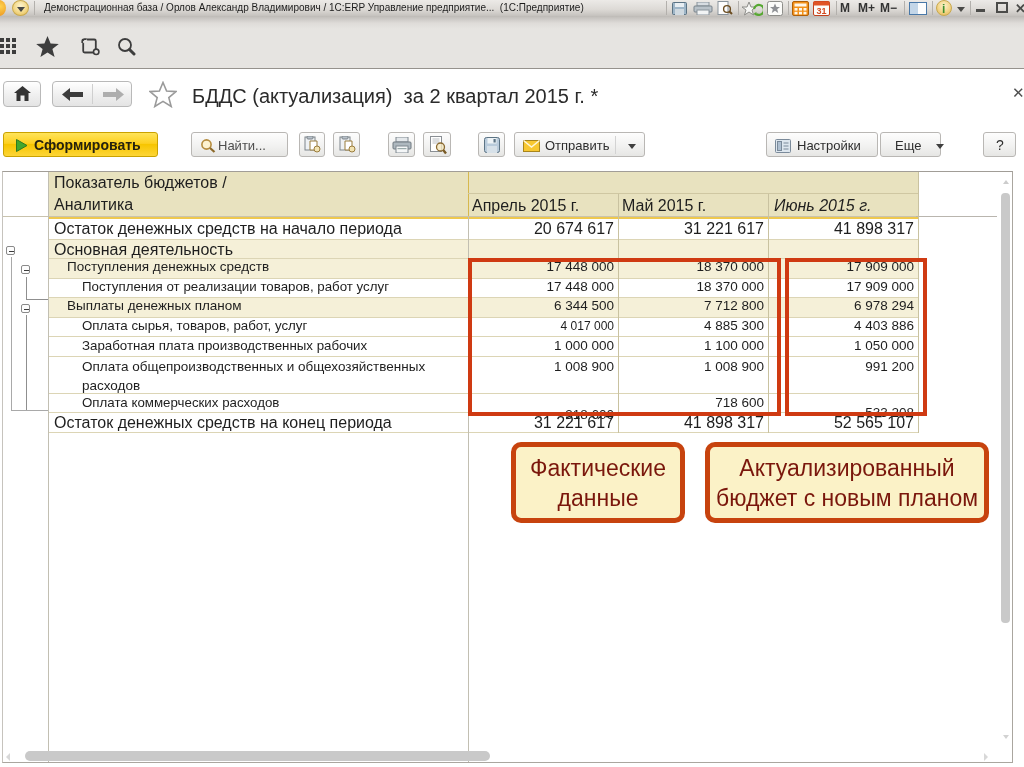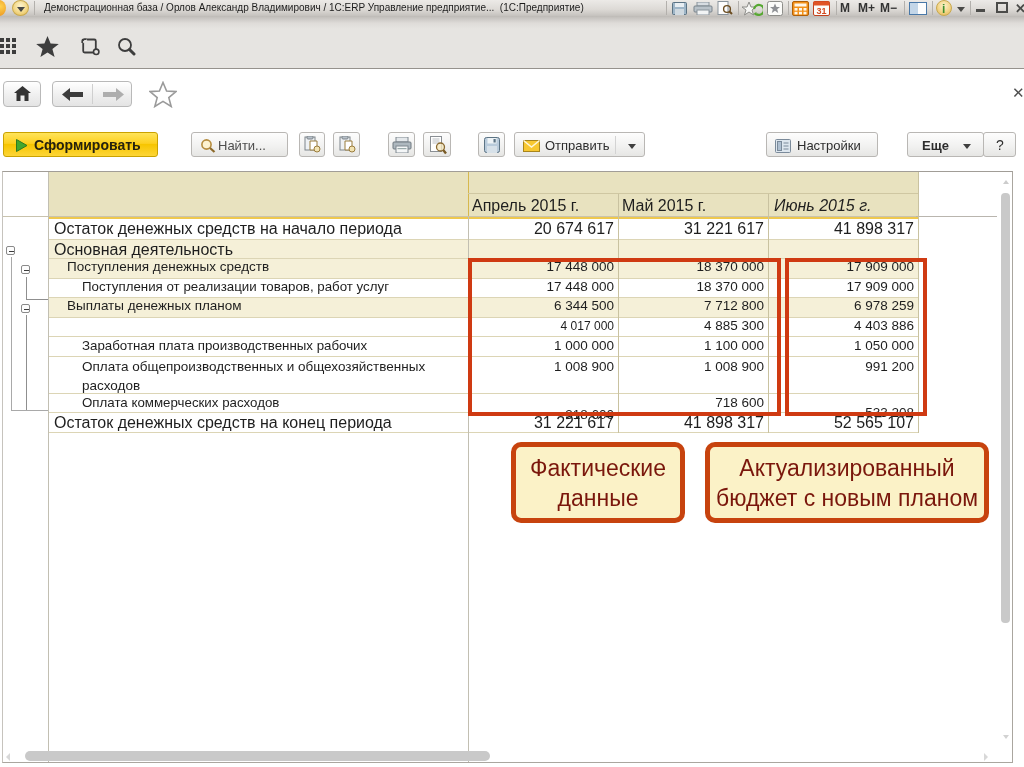--- a/index.html
+++ b/index.html
@@ -39,21 +39,21 @@
   border:1px solid #b9b7b4; border-radius:3px; }
 #btn-form { left:3px; top:132px; width:155px; height:25px; border:1px solid #caa200; border-radius:3px;
   background:linear-gradient(#ffe45a 0%, #fdd021 45%, #f7c500 50%, #fdd637 100%); }
 #btn-form span { position:absolute; left:30px; top:4px; font-size:14px; font-weight:bold; color:#26220f; }
 #btn-find { left:191px; width:97px; }
 #btn-find span { position:absolute; left:26px; top:5px; font-size:13px; color:#4e4e4e; }
 #btn-send { left:514px; width:131px; }
 #btn-send span { position:absolute; left:30px; top:5px; font-size:13px; color:#2e2e2e; }
 #btn-sett { left:766px; width:112px; }
 #btn-sett span { position:absolute; left:30px; top:5px; font-size:13px; color:#2e2e2e; }
-#btn-more { left:907px; width:77px;font-weight:bold; }
+#btn-more { left:880px; width:61px; }
 #btn-more span { position:absolute; left:14px; top:5px; font-size:13px; color:#2e2e2e; }
 #btn-help { left:983px; width:33px; }
 #btn-help span { position:absolute; left:12px; top:4px; font-size:14px; color:#2e2e2e; }
 .arrow-dn { position:absolute; width:0; height:0; border-left:4px solid transparent;
   border-right:4px solid transparent; border-top:5px solid #3f3f3f; }
 
 
 #grid { left:2px; top:171px; width:1011px; height:592px; background:transparent; pointer-events:none;
   border-top:1px solid #a19d97; border-left:1px solid #c6c3bd; border-right:1px solid #aaa69f; border-bottom:1px solid #aaa69f; }
 .hl { position:absolute; background:#c9c2a0; }  
@@ -194,20 +194,21 @@
       </svg>
     <svg style="position:absolute; left:49px; top:6px;" width="22" height="13" viewBox="0 0 22 13">
         <path d="M22 6.5 L14 0 V4 H1 V9 H14 V13 Z" fill="#aeaeae"></path>
       </svg>
   </div>
   <div class="abs" style="left:149px; top:81px;">
       <svg width="28" height="27" viewBox="0 0 28 27">
         <path d="M14 1.5 L17.6 10 L27 10.6 L19.8 16.6 L22.2 25.5 L14 20.4 L5.8 25.5 L8.2 16.6 L1 10.6 L10.4 10 Z" fill="#fff" stroke="#9a9a9a" stroke-width="1.6"></path>
       </svg>
     </div>
+  <div id="navtitle" class="abs">БДДС (актуализация)&nbsp; за 2 квартал 2015 г. *</div>
   <div id="closex" class="abs">✕</div>
 
   <div id="btn-form" class="abs">
       <span>Сформировать</span>
     <svg style="position:absolute; left:11px; top:6px;" width="13" height="13" viewBox="0 0 13 13">
         <path d="M1.5 0.5 L12 6.5 L1.5 12.5 Z" fill="#44a72e" stroke="#2e7a20"></path>
       </svg>
   </div>
   <div id="btn-find" class="abtn abs">
       <span>Найти...</span>
@@ -313,20 +314,21 @@
     <div class="abs rowline" style="left:46px; top:261px; width:870px;"></div>
 
     <div class="hl" style="left:46px; top:0; width:1px; height:591px; background:#c2bfb2;"></div>
     <div class="hl" style="left:466px; top:0; width:1px; height:591px; background:#c2bfb2;"></div>
     <div class="hl" style="left:616px; top:23px; width:1px; height:239px;"></div>
     <div class="hl" style="left:766px; top:23px; width:1px; height:239px;"></div>
     <div class="hl" style="left:916px; top:0; width:1px; height:262px;"></div>
     <div class="hl" style="left:466px; top:0; width:1px; height:45px; background:#d6b84e;"></div>
     <div class="abs" style="left:466px; top:22px; width:450px; height:1px; background:#cfc7a2;"></div>
 
+    <div class="cell" style="left:52px; top:1px; width:410px; font-size:16px; line-height:22px;">Показатель бюджетов /<br>Аналитика</div>
     <div class="cell" style="left:470px; top:25px; width:140px; font-size:16px; line-height:20px;">Апрель 2015 г.</div>
     <div class="cell" style="left:620px; top:25px; width:140px; font-size:16px; line-height:20px;">Май 2015 г.</div>
     <div class="cell" style="left:772px; top:25px; width:140px; font-size:16px; line-height:20px;font-style:italic;">Июнь 2015 г.</div>
 
     <div class="cell" style="left:52px; top:48px; width:410px; font-size:16px; line-height:19px;">Остаток денежных средств на начало периода</div>
     <div class="cell num" style="left:466px; top:48px; width:146px; font-size:16px; line-height:19px;">20 674 617</div>
     <div class="cell num" style="left:616px; top:48px; width:146px; font-size:16px; line-height:19px;">31 221 617</div>
     <div class="cell num" style="left:766px; top:48px; width:146px; font-size:16px; line-height:19px;">41 898 317</div>
 
     <div class="cell" style="left:52px; top:68.5px; width:410px; font-size:16px; line-height:19px;">Основная деятельность</div>
@@ -337,22 +339,23 @@
     <div class="cell num" style="left:766px; top:88px; width:146px; font-size:13.5px; line-height:16px;">17 909 000</div>
 
     <div class="cell" style="left:80px; top:107.5px; width:386px; font-size:13.3px; line-height:16px;">Поступления от реализации товаров, работ услуг</div>
     <div class="cell num" style="left:466px; top:107.5px; width:146px; font-size:13.5px; line-height:16px;">17 448 000</div>
     <div class="cell num" style="left:616px; top:107.5px; width:146px; font-size:13.5px; line-height:16px;">18 370 000</div>
     <div class="cell num" style="left:766px; top:107.5px; width:146px; font-size:13.5px; line-height:16px;">17 909 000</div>
 
     <div class="cell" style="left:65px; top:127px; width:396px; font-size:13.5px; line-height:16px;">Выплаты денежных планом</div>
     <div class="cell num" style="left:466px; top:127px; width:146px; font-size:13.5px; line-height:16px;">6 344 500</div>
     <div class="cell num" style="left:616px; top:127px; width:146px; font-size:13.5px; line-height:16px;">7 712 800</div>
-    <div class="cell num" style="left:766px; top:127px; width:146px; font-size:13.5px; line-height:16px;">6 978 259</div>
-
+    <div class="cell num" style="left:766px; top:127px; width:146px; font-size:13.5px; line-height:16px;">6 978 294</div>
+
+    <div class="cell" style="left:80px; top:146.5px; width:386px; font-size:13.3px; line-height:16px;">Оплата сырья, товаров, работ, услуг</div>
     <div class="cell num" style="left:466px; top:146.5px; width:146px; font-size:12px; line-height:16px;">4 017 000</div>
     <div class="cell num" style="left:616px; top:146.5px; width:146px; font-size:13.5px; line-height:16px;">4 885 300</div>
     <div class="cell num" style="left:766px; top:146.5px; width:146px; font-size:13.5px; line-height:16px;">4 403 886</div>
 
     <div class="cell" style="left:80px; top:167.2px; width:386px; font-size:13.3px; line-height:16px;">Заработная плата производственных рабочих</div>
     <div class="cell num" style="left:466px; top:167.2px; width:146px; font-size:13.5px; line-height:16px;">1 000 000</div>
     <div class="cell num" style="left:616px; top:167.2px; width:146px; font-size:13.5px; line-height:16px;">1 100 000</div>
     <div class="cell num" style="left:766px; top:167.2px; width:146px; font-size:13.5px; line-height:16px;">1 050 000</div>
 
     <div class="cell" style="left:80px; top:187px; width:370px; font-size:13.5px; white-space:normal; line-height:18.5px;">Оплата общепроизводственных и общехозяйственных расходов</div>

